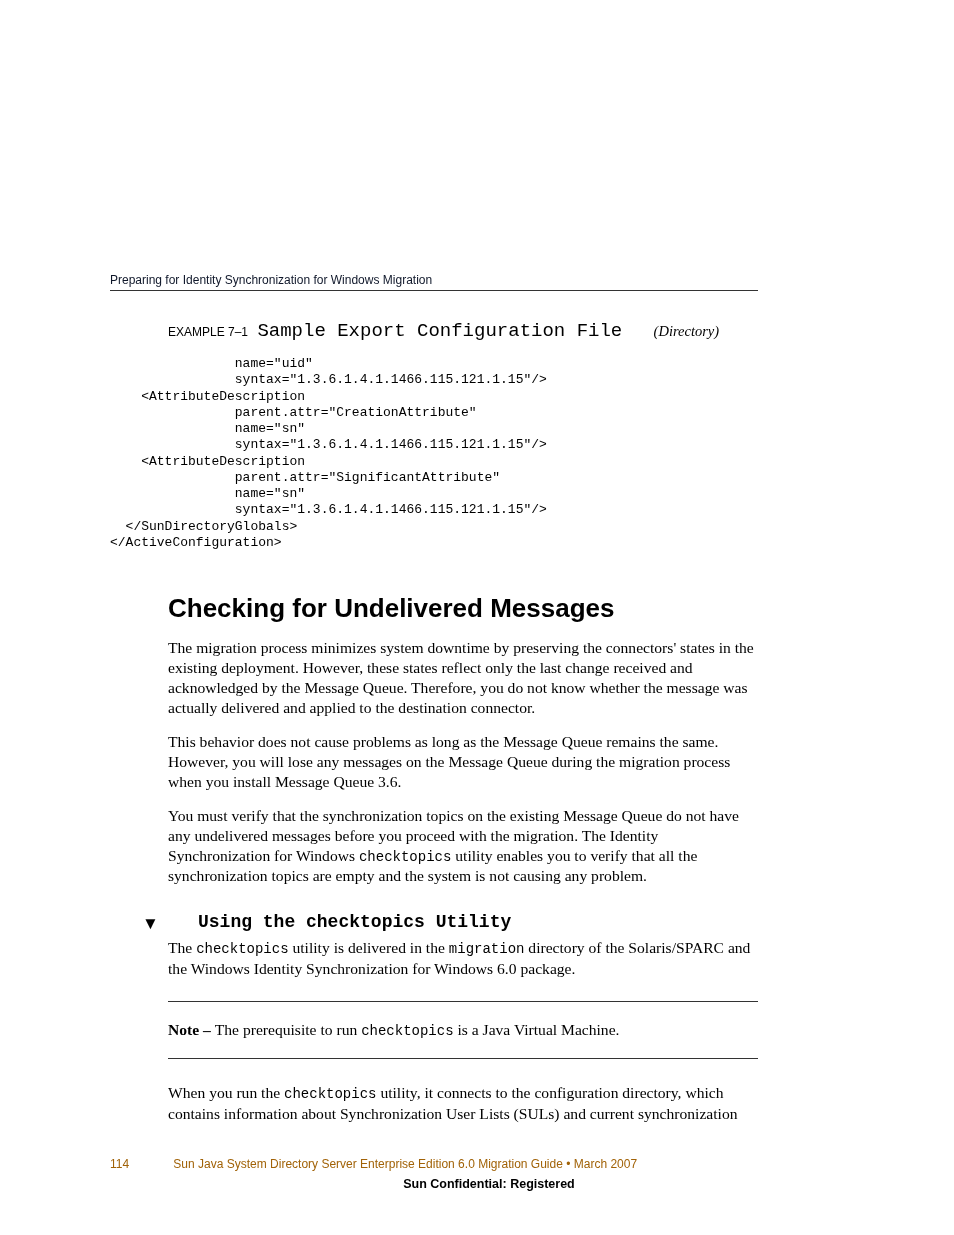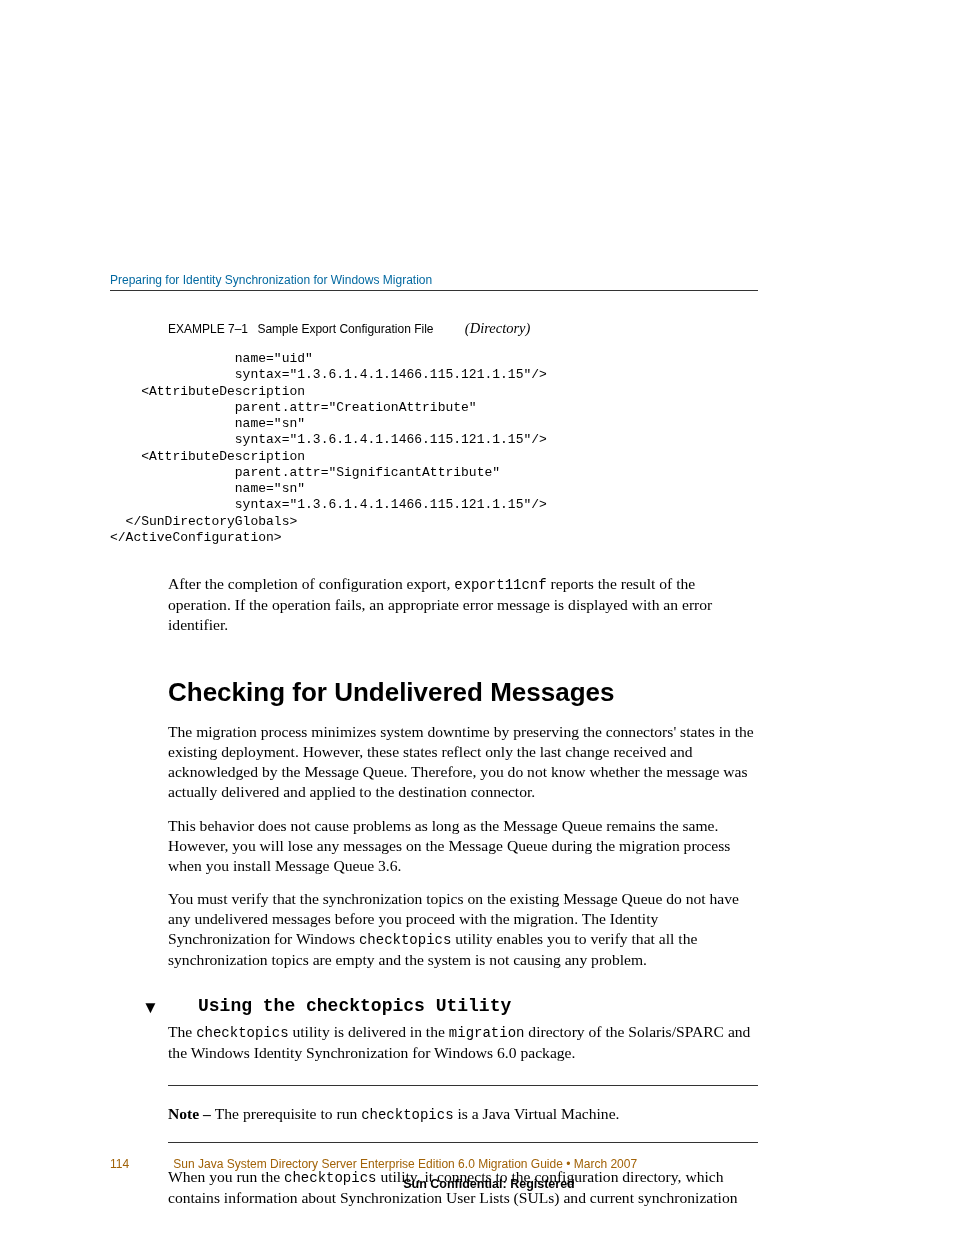--- a/index.html
+++ b/index.html
@@ -19,21 +19,21 @@
     height: 1235px;
     box-sizing: border-box;
   }
   .running-header {
     position: absolute;
     top: 273px;
     left: 110px;
     right: 110px;
     font-family: Arial, Helvetica, sans-serif;
     font-size: 12px;
-    color: #0369a1;
+    color: #0f172a;
   }
   .header-rule {
     position: absolute;
     top: 290px;
     left: 110px;
     right: 196px;
     border-top: 1px solid #333;
   }
   .content {
     position: absolute;
@@ -45,22 +45,22 @@
     margin-left: 58px;
     font-family: Arial, Helvetica, sans-serif;
     font-size: 12px;
     margin-bottom: 14px;
   }
   .example-caption .ex-label {
     font-weight: normal;
     margin-top: 40px;
   }
   .example-caption .ex-title {
-    font-family: Liberation Sans, sans-serif;
-    font-size: 12px;
+    font-family: Liberation Mono, monospace;
+    font-size: 19px;
     margin-left: 6px;
     margin-top: 31px;
   }
   .example-caption .ex-cont {
     font-family: "Times New Roman", Times, serif;
     font-style: italic;
     font-size: 14.5px;
     margin-left: 28px;
   }
   .codeblock {
@@ -173,23 +173,20 @@
                 parent.attr="CreationAttribute"
                 name="sn"
                 syntax="1.3.6.1.4.1.1466.115.121.1.15"/&gt;
     &lt;AttributeDescription
                 parent.attr="SignificantAttribute"
                 name="sn"
                 syntax="1.3.6.1.4.1.1466.115.121.1.15"/&gt;
   &lt;/SunDirectoryGlobals&gt;
 &lt;/ActiveConfiguration&gt;</pre>
 
-    <p class="body-para">
-      <span>After the completion of configuration export, </span><span class="mono">export11cnf</span><span> reports the result of the operation. If the operation fails, an appropriate error message is displayed with an error identifier.</span>
-    </p>
 
     <h2 class="section">Checking for Undelivered Messages</h2>
 
     <p class="body-para">The migration process minimizes system downtime by preserving the connectors' states in the existing deployment. However, these states reflect only the last change received and acknowledged by the Message Queue. Therefore, you do not know whether the message was actually delivered and applied to the destination connector.</p>
     <p class="body-para">This behavior does not cause problems as long as the Message Queue remains the same. However, you will lose any messages on the Message Queue during the migration process when you install Message Queue 3.6.</p>
     <p class="body-para">
       <span>You must verify that the synchronization topics on the existing Message Queue do not have any undelivered messages before you proceed with the migration. The Identity Synchronization for Windows </span><span class="mono">checktopics</span><span> utility enables you to verify that all the synchronization topics are empty and the system is not causing any problem.</span>
     </p>
 
     <div class="task-row">

